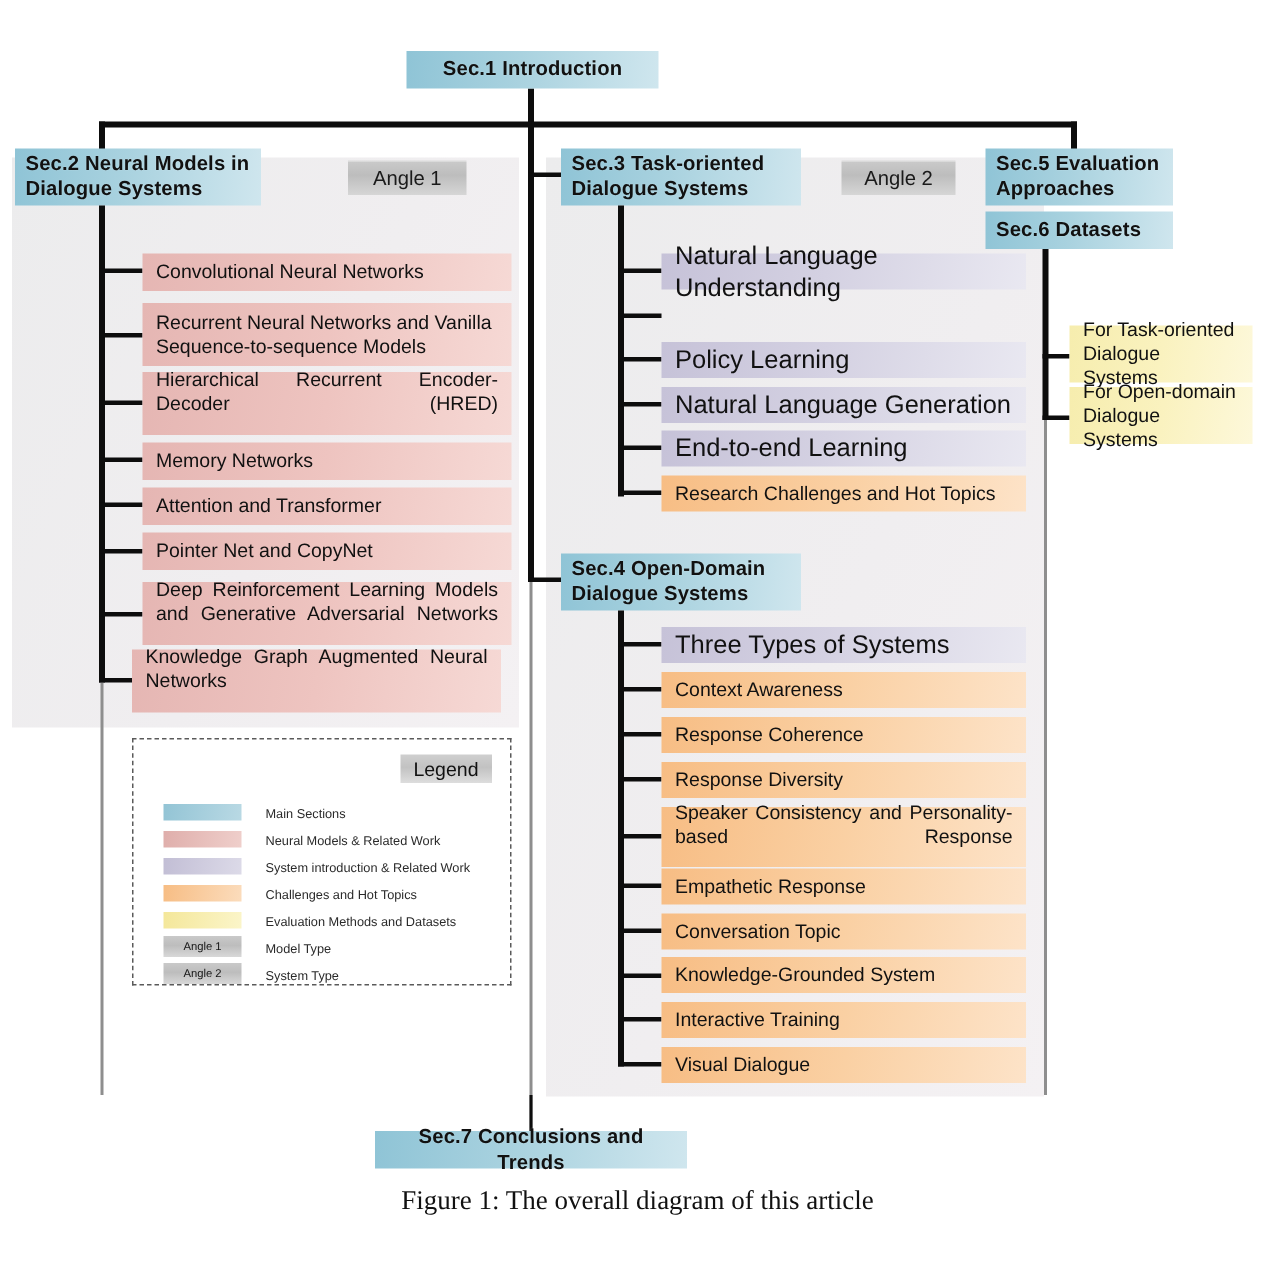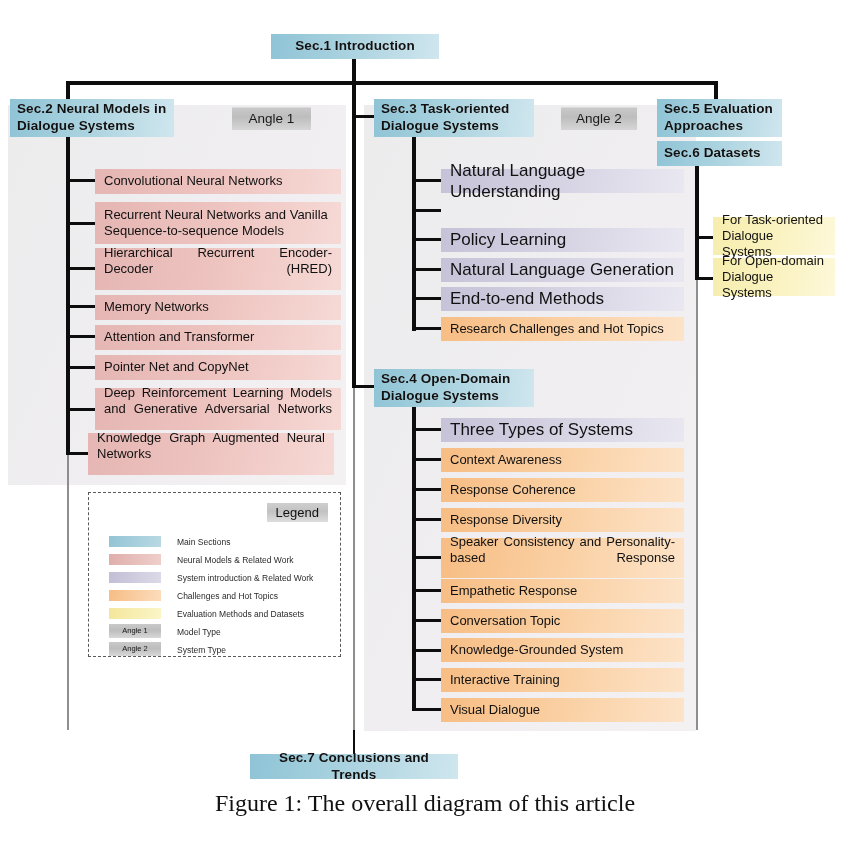--- a/index.html
+++ b/index.html
@@ -99,21 +99,21 @@
     font-size:8.5px;color:#2a2a2a;white-space:nowrap;
     font-family:"Liberation Sans",sans-serif;line-height:14px;
   }
 
   
   #caption{
     position:absolute;
     width:850px;
     text-align:center;
     font-family:"Liberation Serif",serif;
-    font-size:24px;
+    font-size:18px;
     color:#111;
   }
   .justify2 .txt{text-align:justify;}
   .justify2 .txt::after{content:"";display:inline-block;width:100%;}
 </style>
 </head>
 <body>
 
 <div id="page">
 
@@ -204,21 +204,21 @@
   <div class="node lav" style="left:441px;top:169px;width:243px;height:24px;">
     <span class="txt">Natural Language Understanding</span>
   </div>
   <div class="node lav" style="left:441px;top:228px;width:243px;height:24px;">
     <span class="txt">Policy Learning</span>
   </div>
   <div class="node lav" style="left:441px;top:258px;width:243px;height:24px;">
     <span class="txt">Natural Language Generation</span>
   </div>
   <div class="node lav" style="left:441px;top:287px;width:243px;height:24px;">
-    <span class="txt">End-to-end Methods</span>
+    <span class="txt">End-to-end Learning</span>
   </div>
   <div class="node org" style="left:441px;top:317px;width:243px;height:24px;justify-content:center;">
     <span class="txt">Research Challenges and Hot Topics</span>
   </div>
 
   <div class="node sec" style="left:374px;top:369px;width:160px;height:38px;">
     <span class="txt">Sec.4  Open-Domain Dialogue Systems</span>
   </div>
 
   <div class="ln" style="left:412px;top:407px;width:4px;height:304px;"></div>

